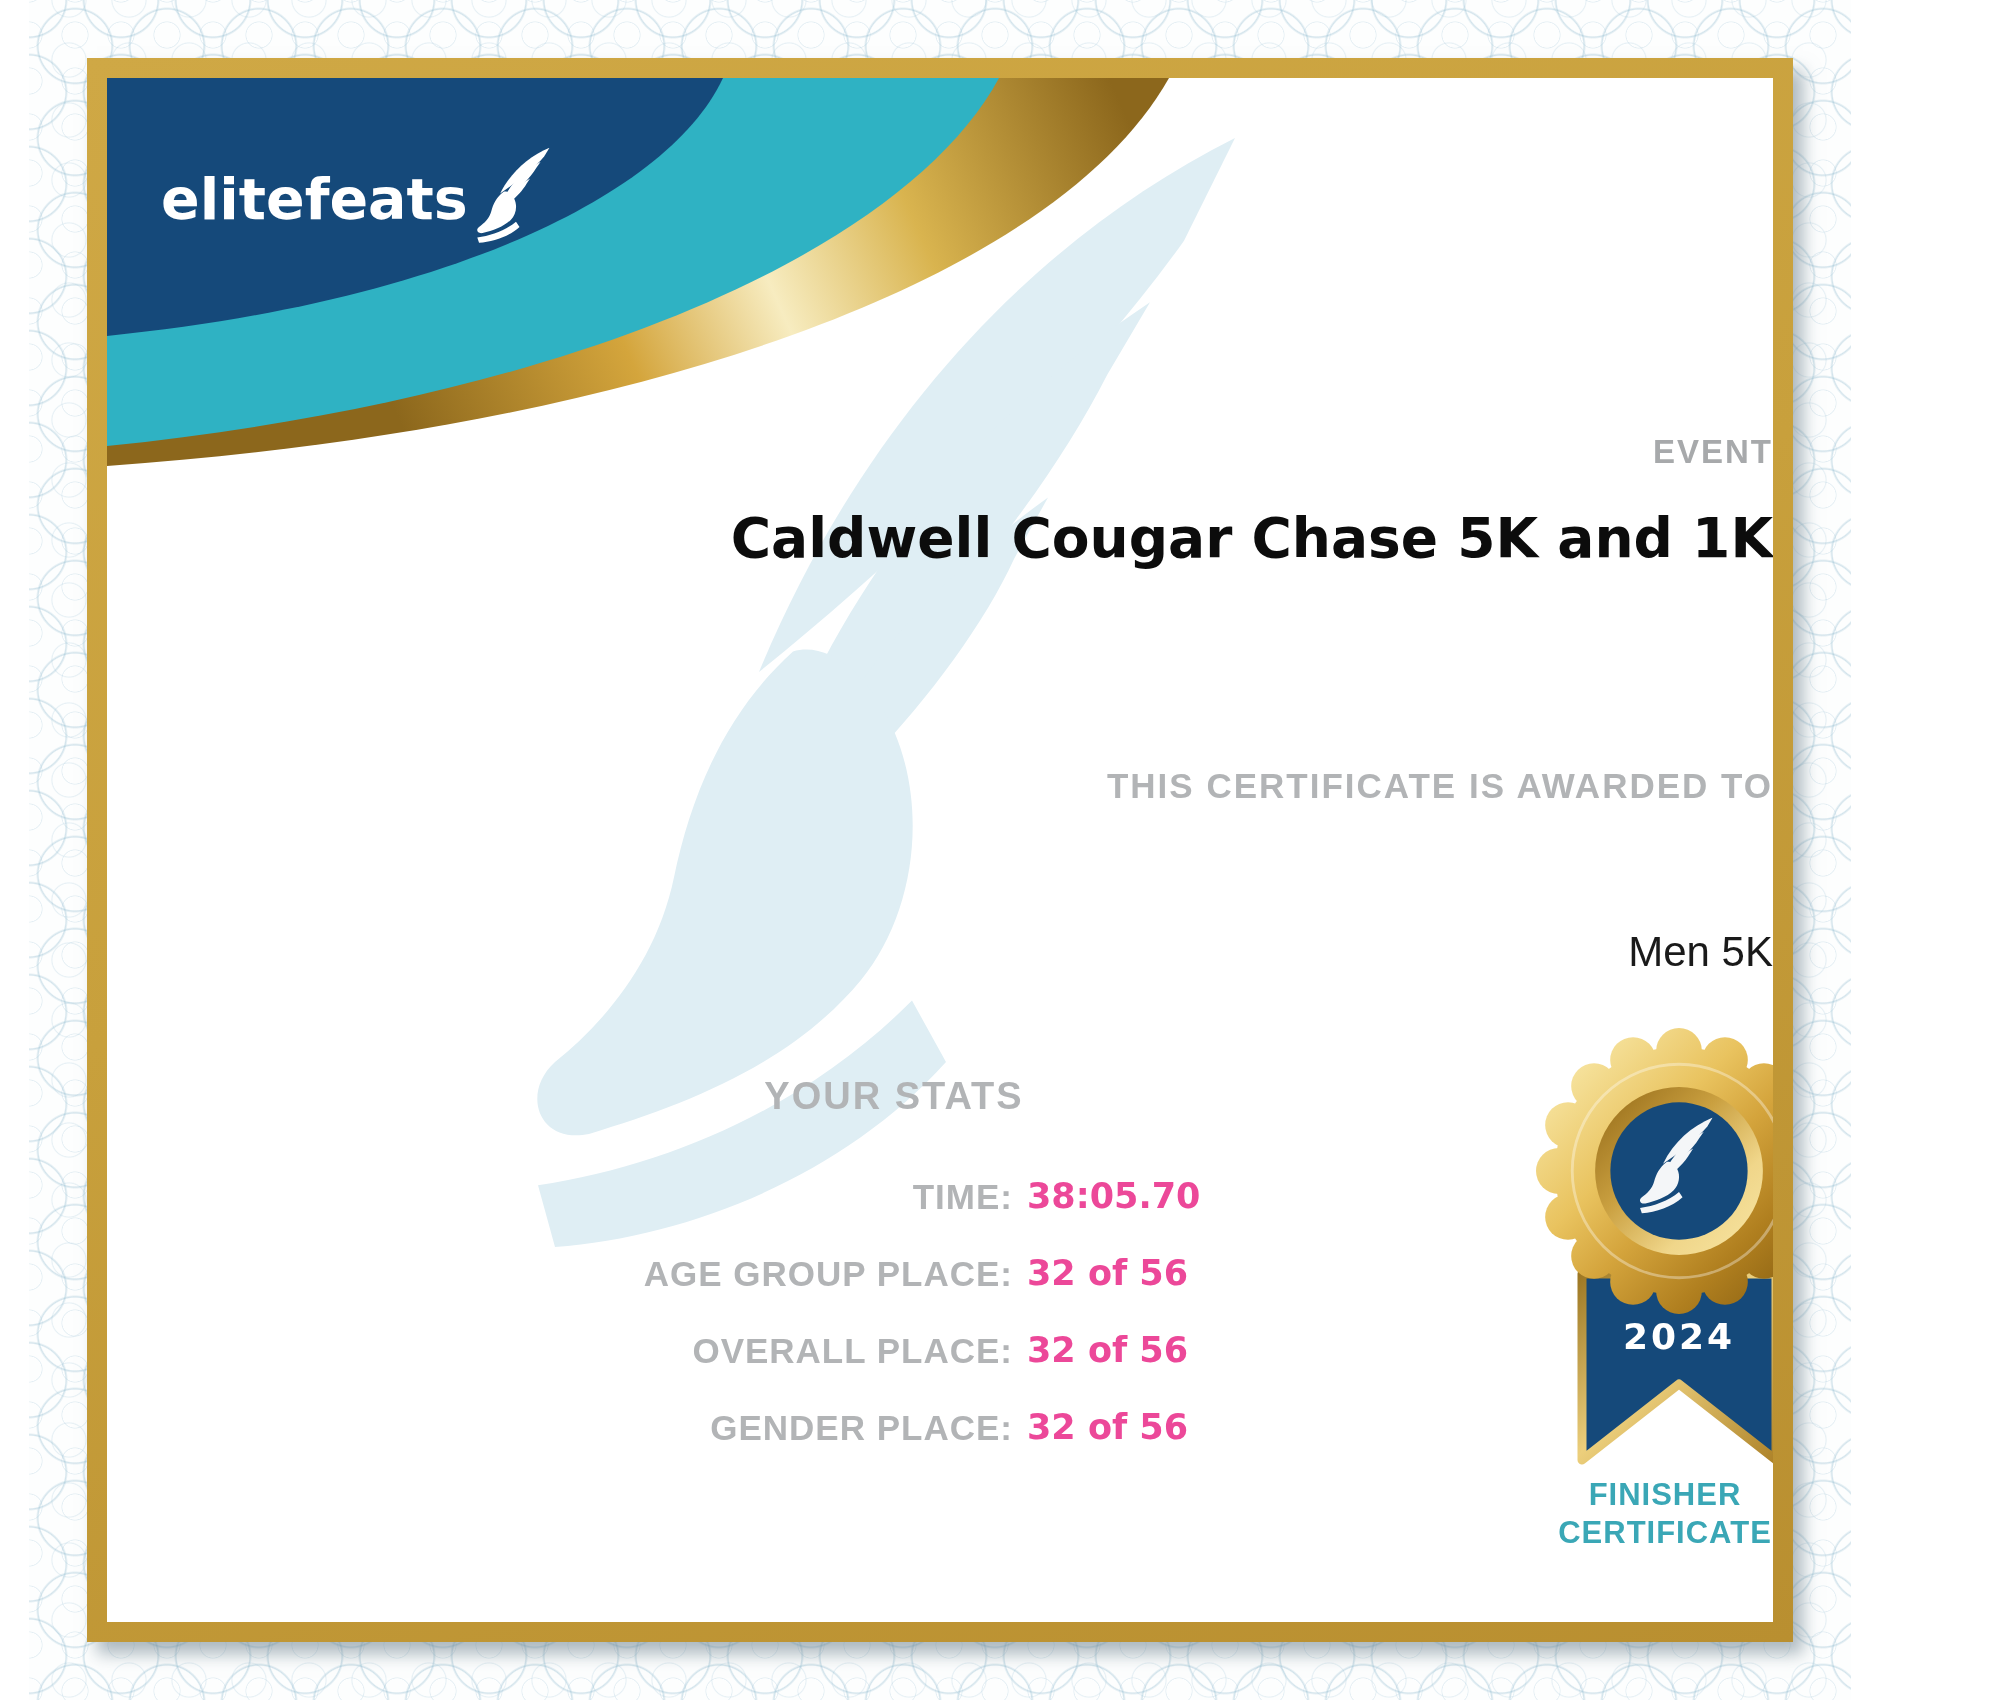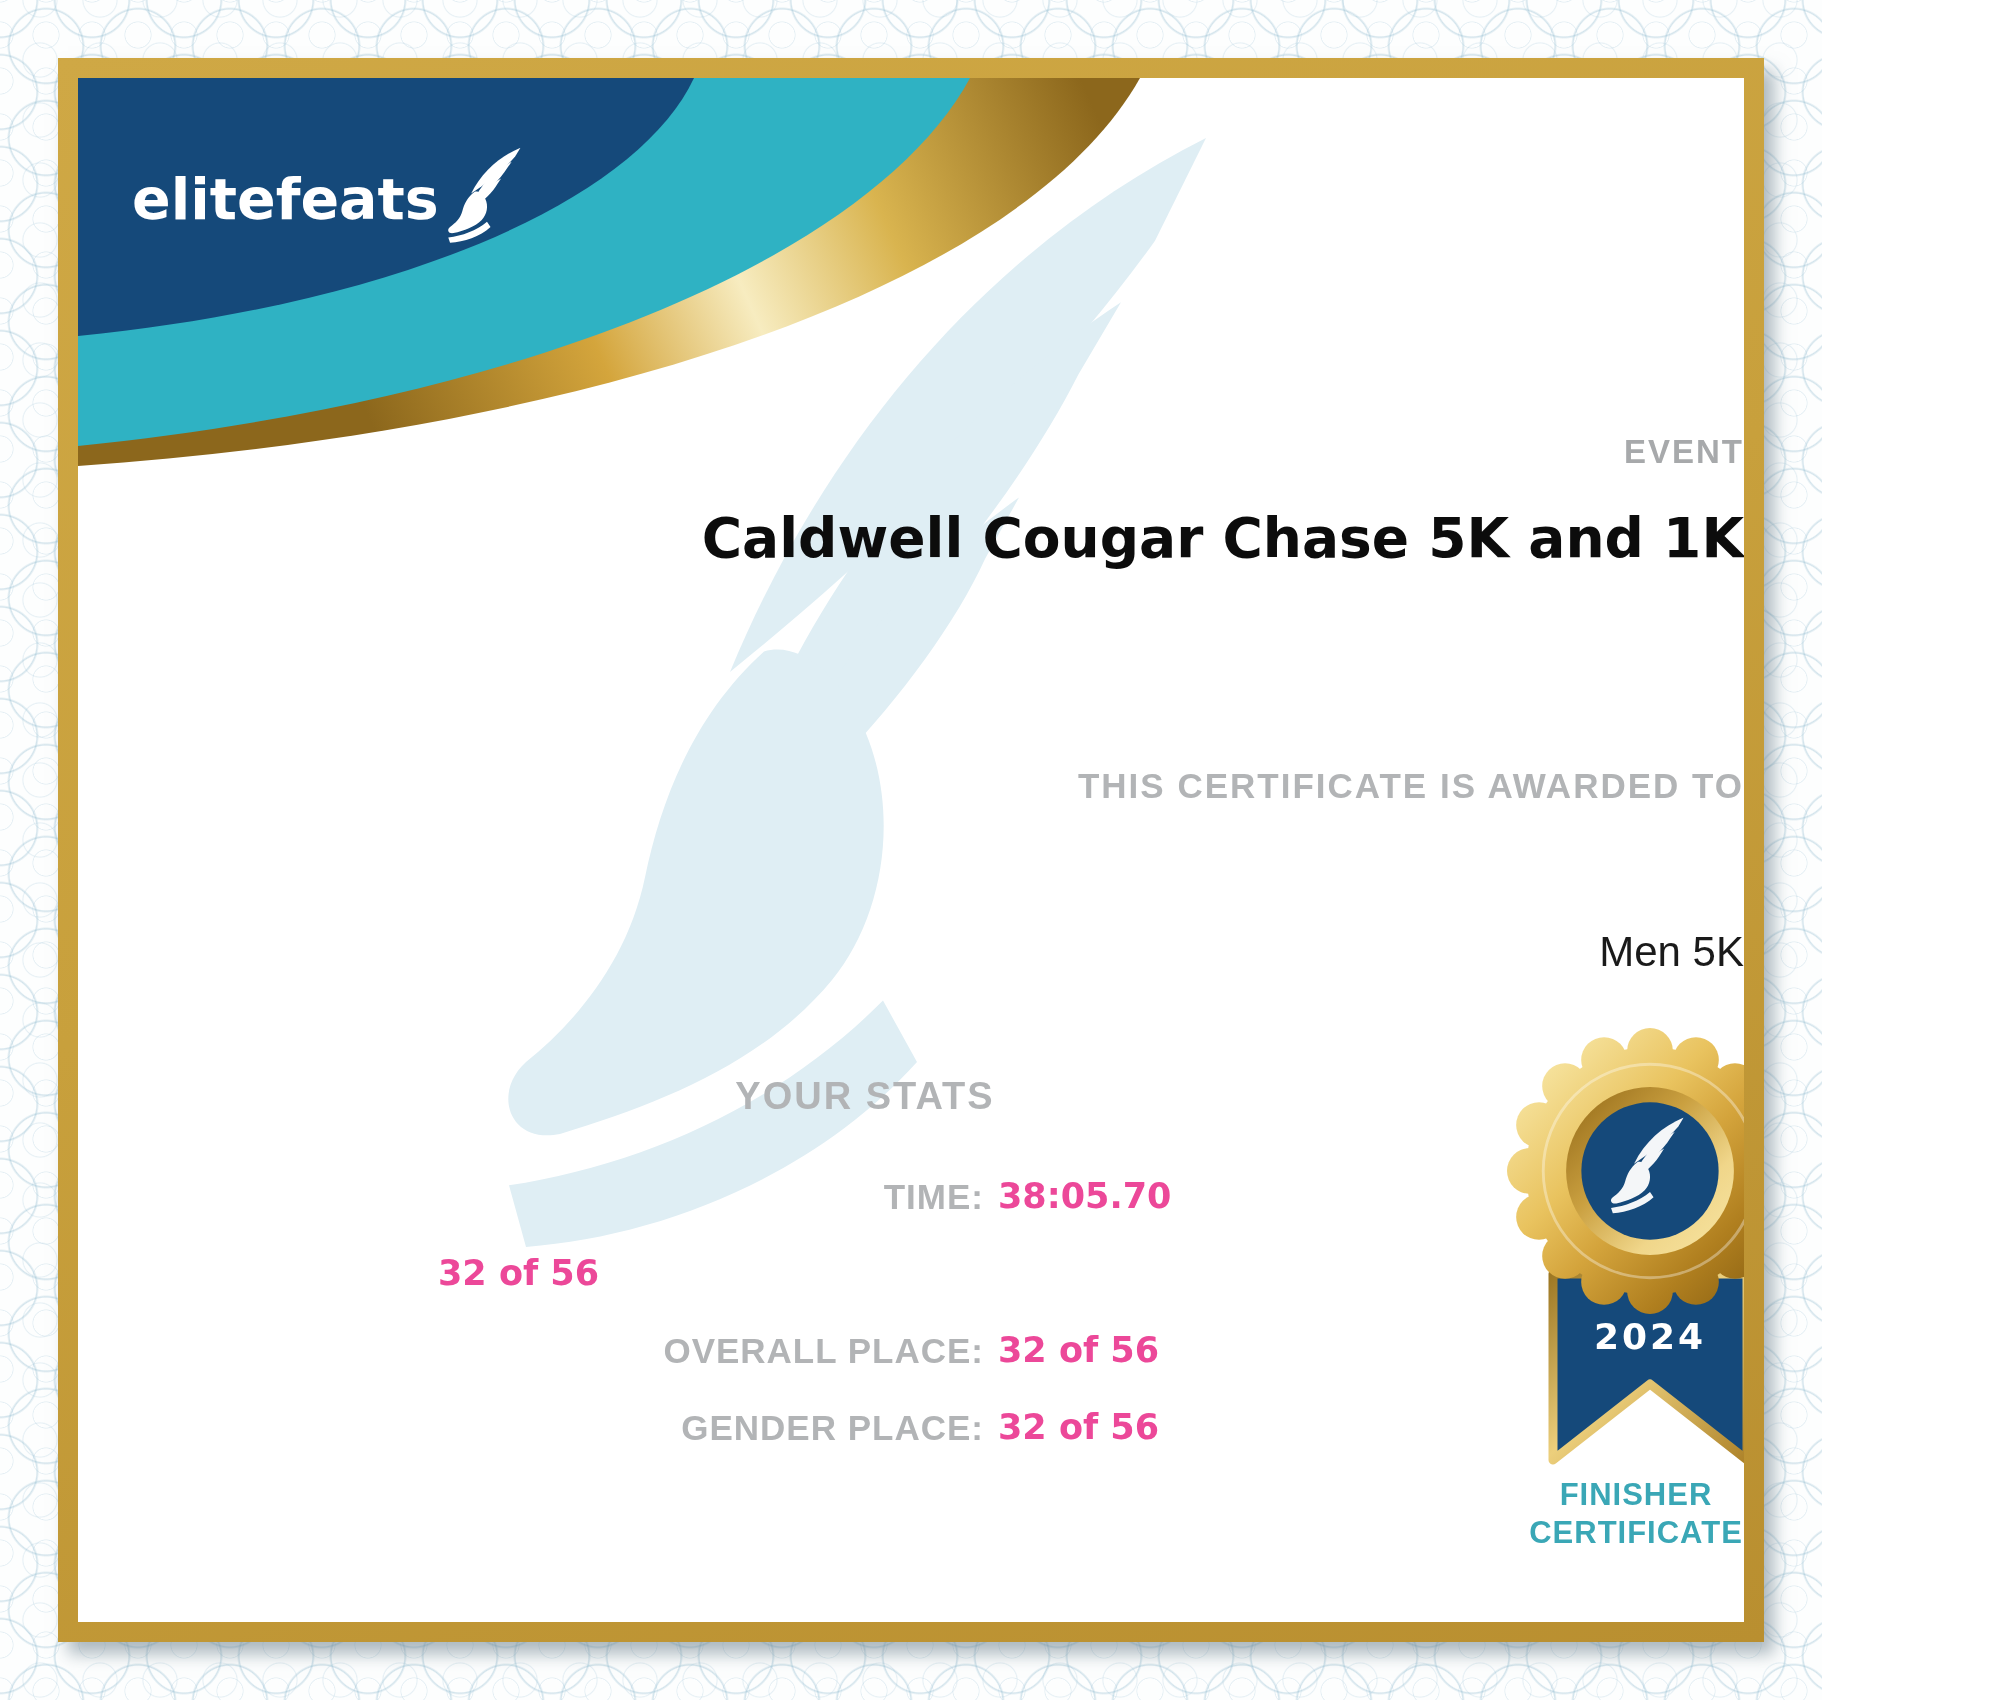--- a/index.html
+++ b/index.html
@@ -7,20 +7,21 @@
     position:relative;width:1822px;height:1700px;overflow:hidden;
     background-color:#fdfefe;
     background-image:
       radial-gradient(circle, rgba(158,196,214,0) 55%, rgba(158,196,214,.45) 57%, rgba(158,196,214,0) 60%),
       radial-gradient(circle, rgba(158,196,214,0) 55%, rgba(158,196,214,.45) 57%, rgba(158,196,214,0) 60%),
       radial-gradient(circle, rgba(178,208,224,0) 38%, rgba(178,208,224,.35) 40%, rgba(178,208,224,0) 43%),
       radial-gradient(circle, rgba(178,208,224,0) 38%, rgba(178,208,224,.3) 40%, rgba(178,208,224,0) 43%);
     background-size:92px 92px,92px 92px,46px 46px,60px 60px;
     background-position:0 0,46px 46px,23px 12px,10px 30px;
     font-family:"Liberation Sans",sans-serif;
+    margin-left:29px;
   }
   .frame{
     position:absolute;left:58px;top:58px;right:58px;bottom:58px;
     background:linear-gradient(160deg,#cfa845 0%,#c8a03c 45%,#b98f30 100%);
     box-shadow:10px 12px 16px rgba(105,128,140,.55);
     padding:20px;box-sizing:border-box;
   }
   .inner{position:relative;width:100%;height:100%;background:#fff;overflow:hidden;}
   .abs{position:absolute;}
   .centered{left:0;right:0;text-align:right;}
@@ -99,20 +100,21 @@
       <div class="abs centered gray-h awarded">THIS CERTIFICATE IS AWARDED TO</div>
       <div class="abs centered division">Men 5K</div>
 
       <div class="abs gray-h stats-heading">YOUR STATS</div>
       <div class="abs stats">
         <div class="stat-row">
           <span class="stat-label">TIME:</span>
           <span class="stat-value">38:05.70</span>
         </div>
         <div class="stat-row">
+          <span class="stat-label">AGE GROUP PLACE:</span>
           <span class="stat-value">32 of 56</span>
         </div>
         <div class="stat-row">
           <span class="stat-label">OVERALL PLACE:</span>
           <span class="stat-value">32 of 56</span>
         </div>
         <div class="stat-row">
           <span class="stat-label">GENDER PLACE:</span>
           <span class="stat-value">32 of 56</span>
         </div>

